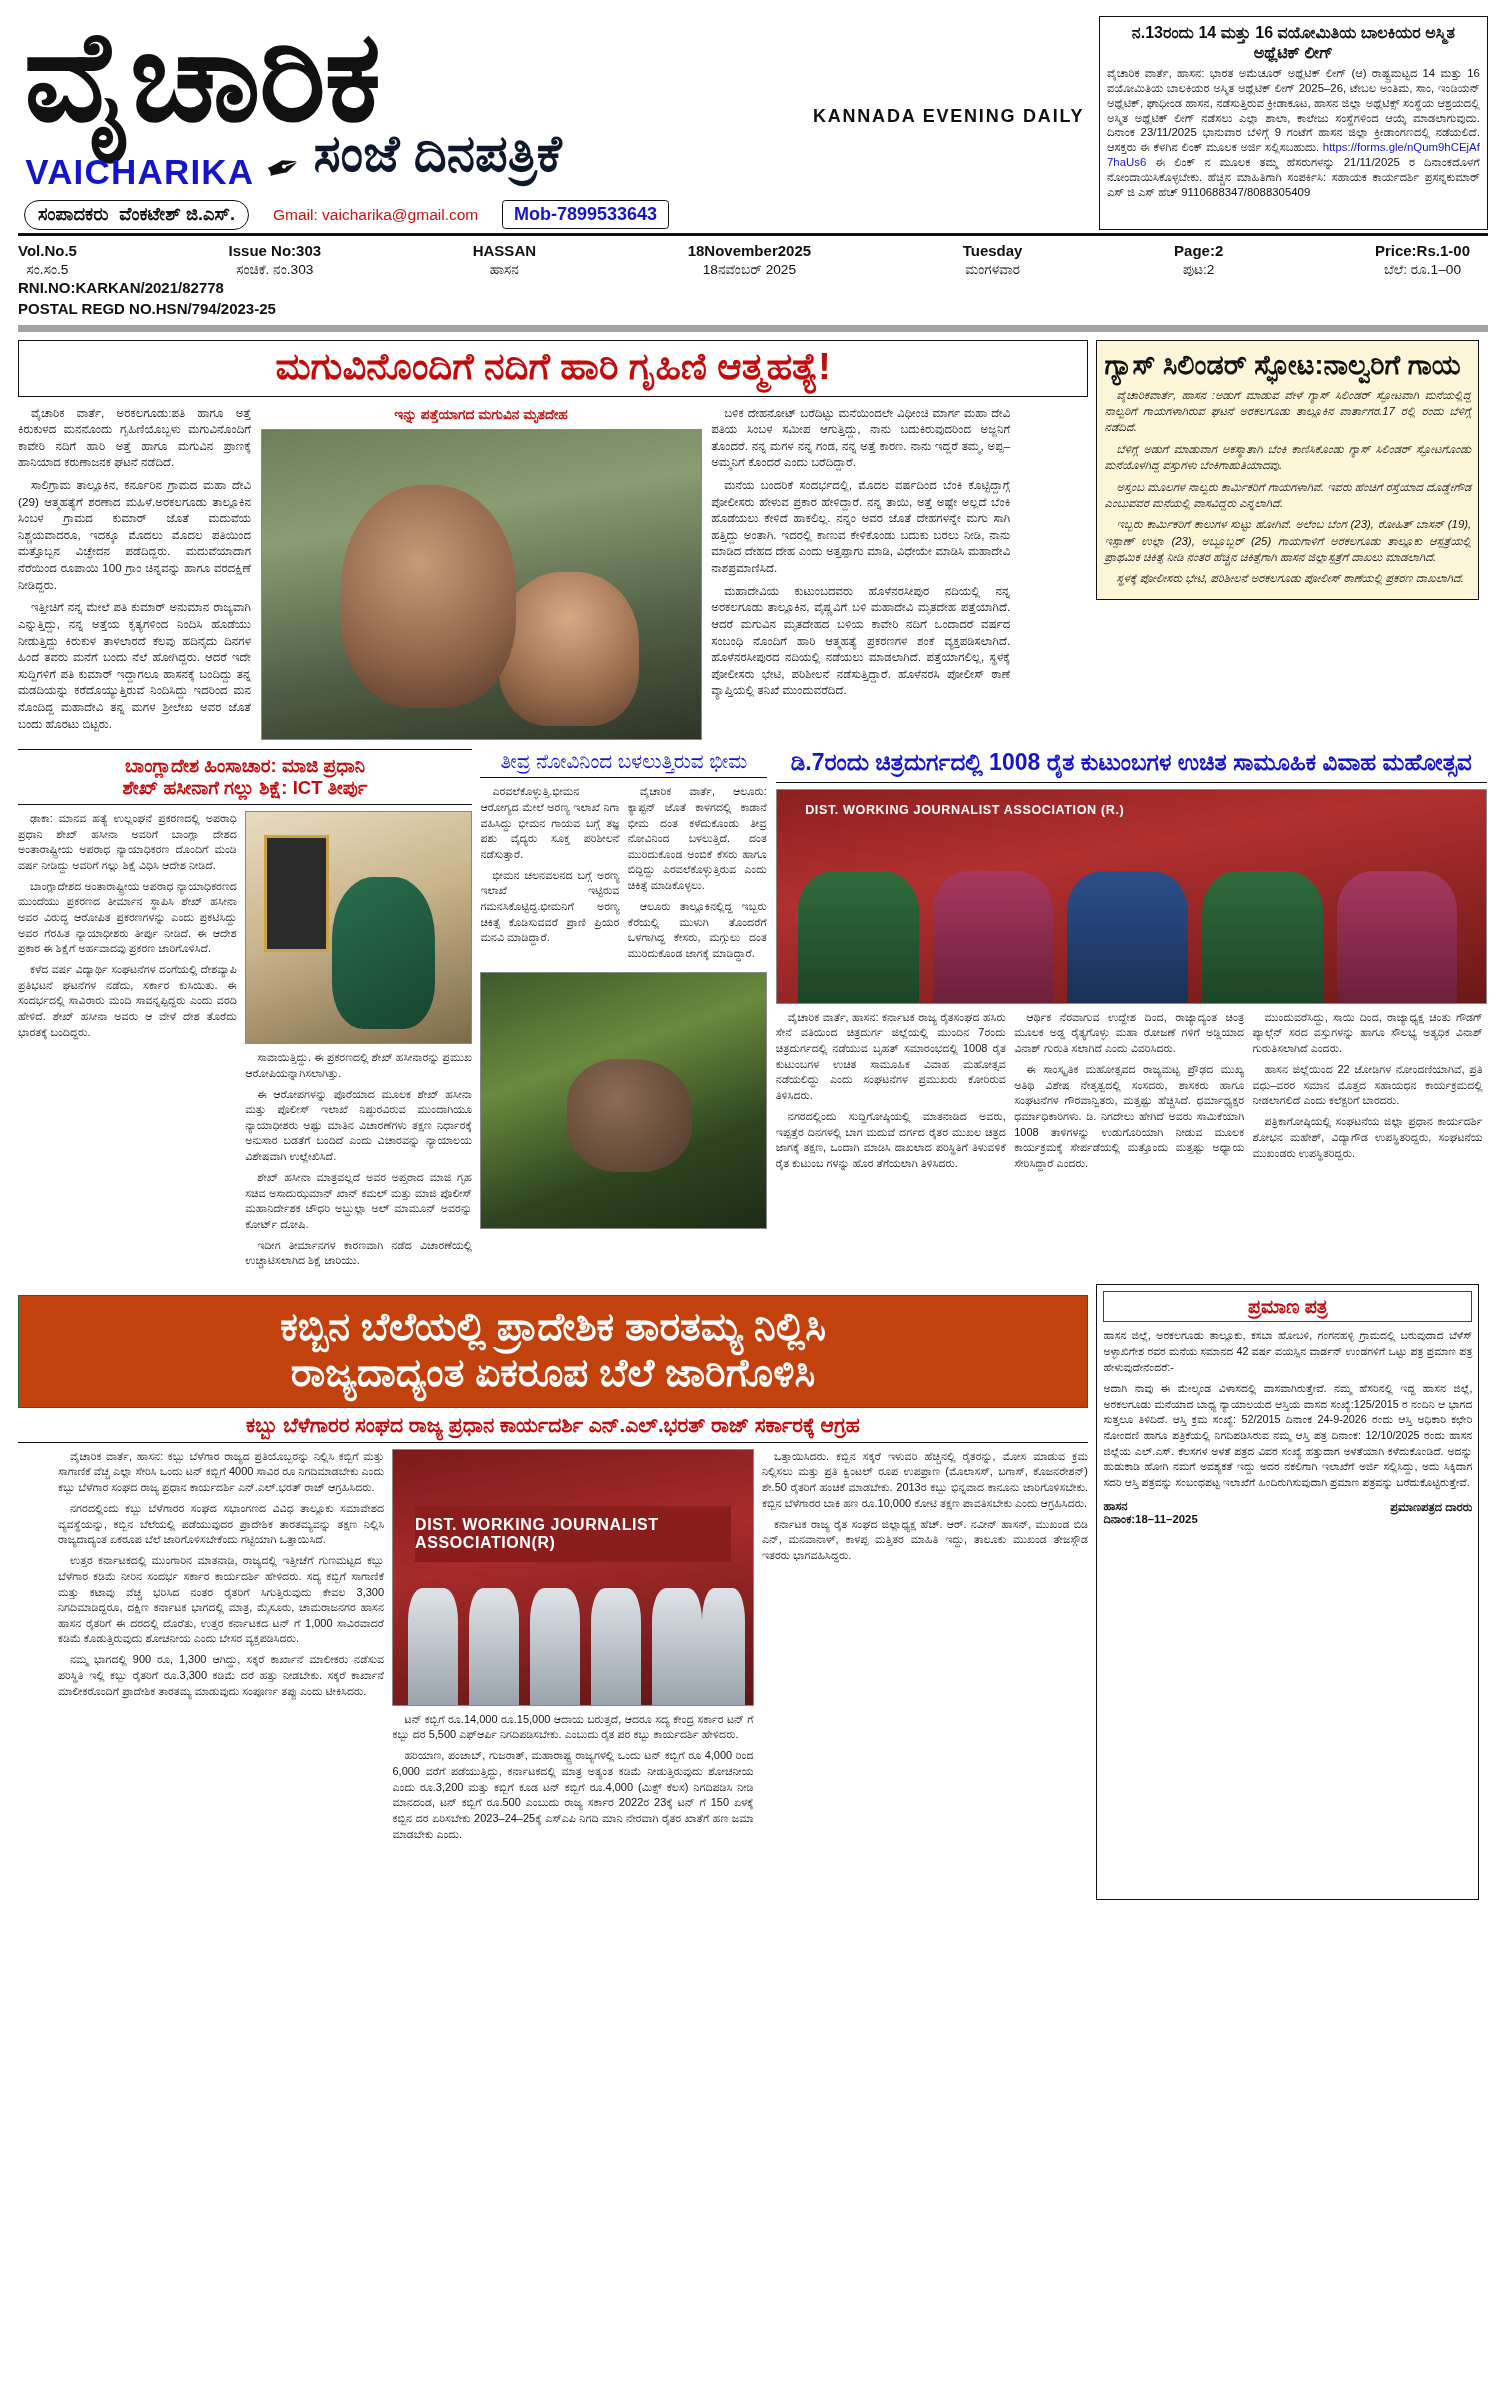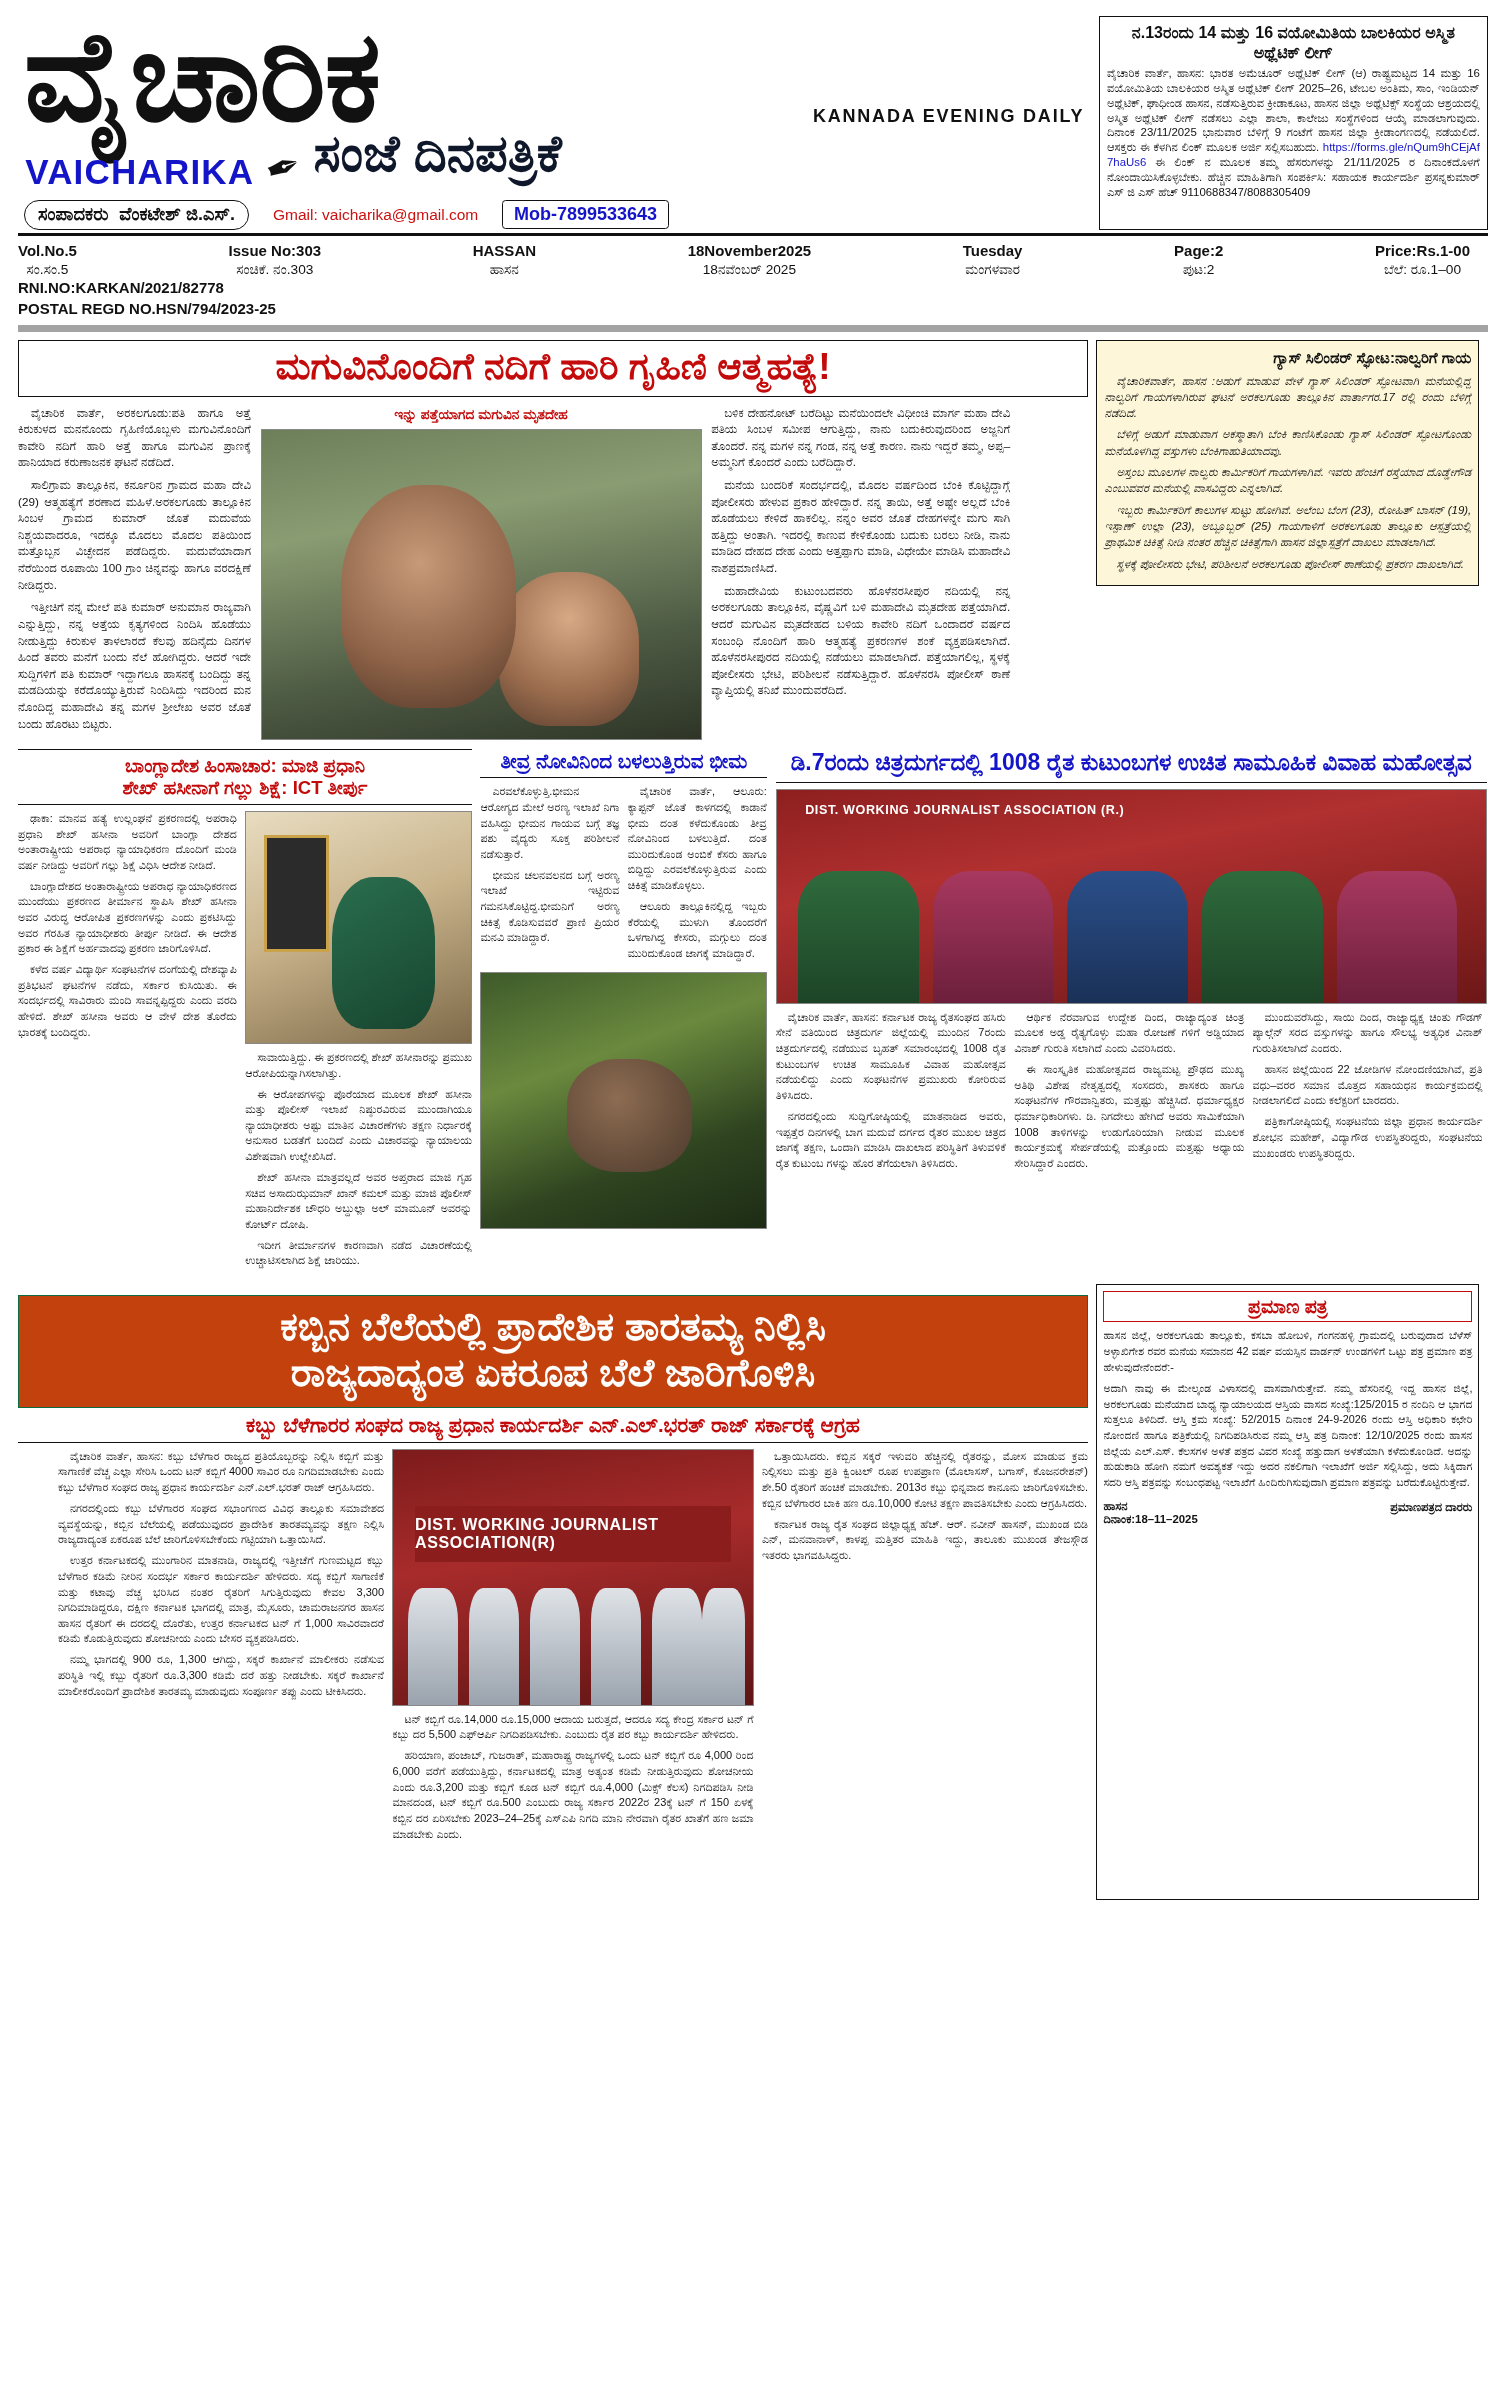--- a/index.html
+++ b/index.html
@@ -179,22 +179,22 @@
   .ph-woman:after{content:"";position:absolute;left:18%;top:18%;width:40%;height:72%;border-radius:46% 46% 40% 40%;background:radial-gradient(circle at 45% 35%, #c79a78 0%, #8d6247 60%, #53382a 100%);}
   .ph-woman:before{content:"";position:absolute;left:54%;top:46%;width:32%;height:50%;border-radius:45% 45% 35% 35%;background:radial-gradient(circle at 50% 30%, #d7a985 0%, #9a6c4d 60%, #5d4030 100%);}
 
   
   .gas-box {
     border:1.8px solid #111;
     background:#fdf6d8;
     padding:7.2px;
   }
   .gas-head {
-    text-align:right;
-    font-size:15px;
+    text-align:left;
+    font-size:27px;
     font-weight:bold;
     color:#111;
     line-height:1.2;
     margin-bottom:6px;
   }
   .gas-body { font-size:11.4px; line-height:1.42; text-align:justify;font-style:italic;}
   .gas-body p { margin:0 0 5.4px 0; text-indent:12px;}
 
   
   .band {
@@ -211,21 +211,21 @@
     border-bottom:1.8px solid #111;
     color:#c40b0b;
     font-weight:bold;
     font-size:18.5px;
     line-height:1.22;
     padding:4.2px 2.4px;
     text-align:center;
   }
   .hl-blue {
     color:#1414c8;
-    font-weight:bold;
+    font-weight:normal;
     font-size:20px;
     line-height:1.22;
     text-align:center;
     border-bottom:1.8px solid #111;
     padding-bottom:3.6px;
   }
   .hl-blue3 {
     color:#1414c8;
     font-weight:bold;
     font-size:23px;

